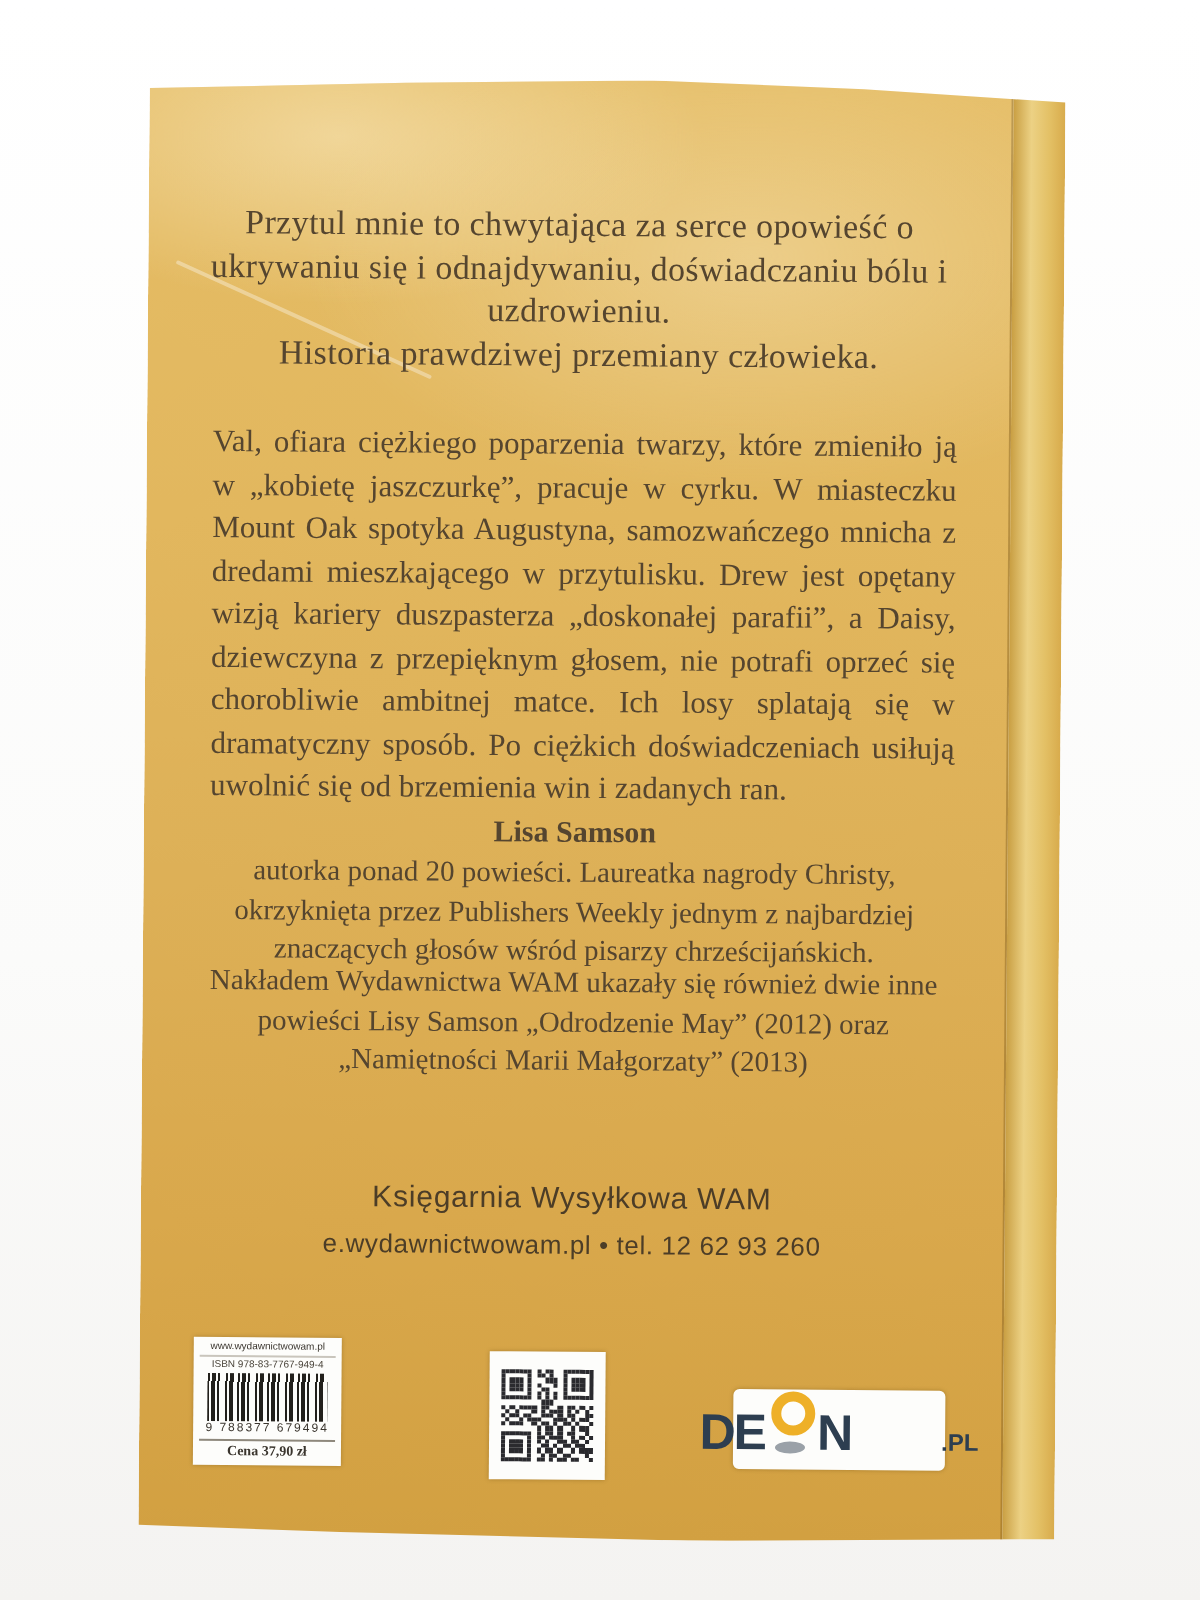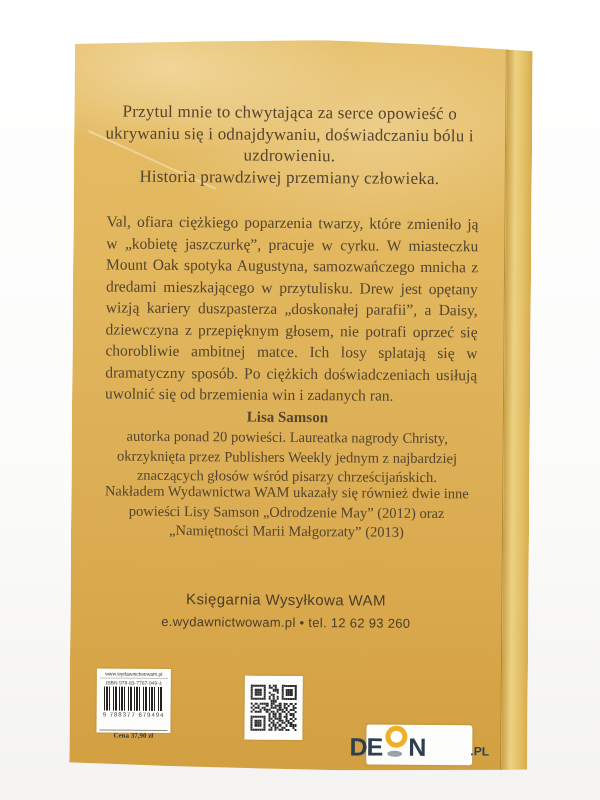--- a/index.html
+++ b/index.html
@@ -46,29 +46,29 @@
   .barcode-sticker{left:27px;top:630px;width:74px;height:64px;padding:2px 3px;box-sizing:border-box;
       font-family:"Liberation Sans",sans-serif;color:#3a352e;text-align:center;}
   .bc-site{font-size:5px;white-space:nowrap;border-bottom:1px solid #c9c5bc;padding-bottom:1px;}
   .bc-isbn{font-size:5px;white-space:nowrap;margin-top:1px;color:#4a443a;}
   .bars{height:24px;margin:1px 4px 0 4px;
     background:
       repeating-linear-gradient(90deg,#22201c 0 1px,transparent 1px 2px,#22201c 2px 4px,transparent 4px 5px,
       #22201c 5px 6px,transparent 6px 9px,#22201c 9px 10px,transparent 10px 11px,#22201c 11px 13px,transparent 13px 15px);
   }
   .bc-num{font-size:6px;letter-spacing:1px;white-space:nowrap;margin-top:1px;}
-  .bc-price{font-size:7px;font-weight:bold;border-top:1px solid #8e887c;margin-top:12px;padding-top:1px;
+  .bc-price{font-size:7px;font-weight:bold;border-top:1px solid #8e887c;margin-top:2px;padding-top:1px;
       font-family:"Liberation Serif",serif;}
   
   .qr-sticker{left:175px;top:636px;width:58px;height:64px;display:flex;align-items:center;justify-content:center;}
   .qr{display:grid;grid-template-columns:repeat(21,1fr);grid-auto-rows:1fr;width:46px;height:46px;}
   .qr div{background:transparent;}
   .qr div.d{background:#2a2a2e;}
   
-  .deon-sticker{left:297px;top:684px;width:106px;height:40px;border-radius:3px;
+  .deon-sticker{left:297px;top:654px;width:106px;height:40px;border-radius:3px;
       display:flex;align-items:center;justify-content:center;}
   .deon{display:flex;align-items:flex-end;font-family:"Liberation Sans",sans-serif;font-weight:bold;color:#2d3e50;}
   .deon .big{font-size:25px;line-height:25px;letter-spacing:-1px;}
   .logo-o{position:relative;width:24px;height:30px;margin:0 1px;}
   .logo-o .ring{position:absolute;top:-4px;left:2px;width:12px;height:12px;border:5px solid #eeb028;border-radius:50%;}
   .logo-o .shadow{position:absolute;bottom:3px;left:4px;width:15px;height:6px;background:#9aa1a8;border-radius:50%;}
   .deon .pl{font-size:12px;line-height:12px;margin:0 0 3px 1px;letter-spacing:0;padding-left:44px;}
 </style>
 </head>
 <body>

